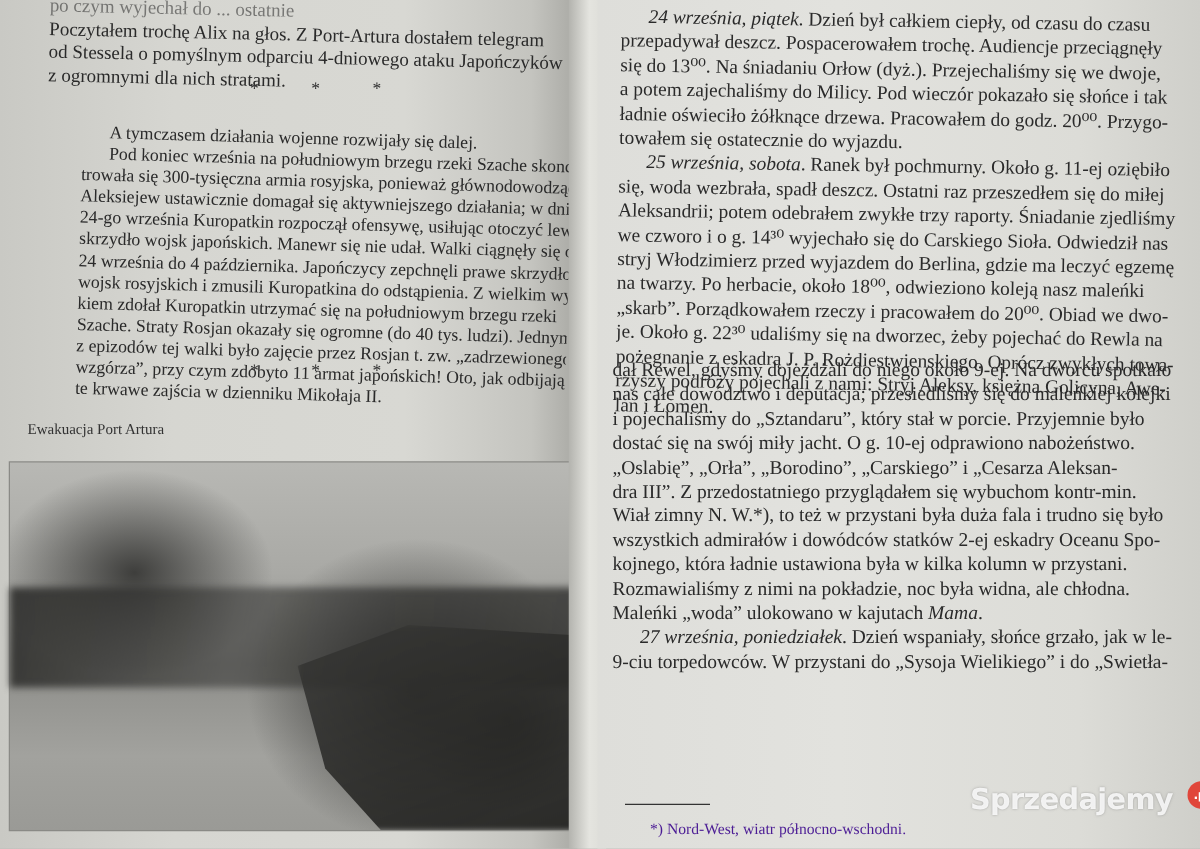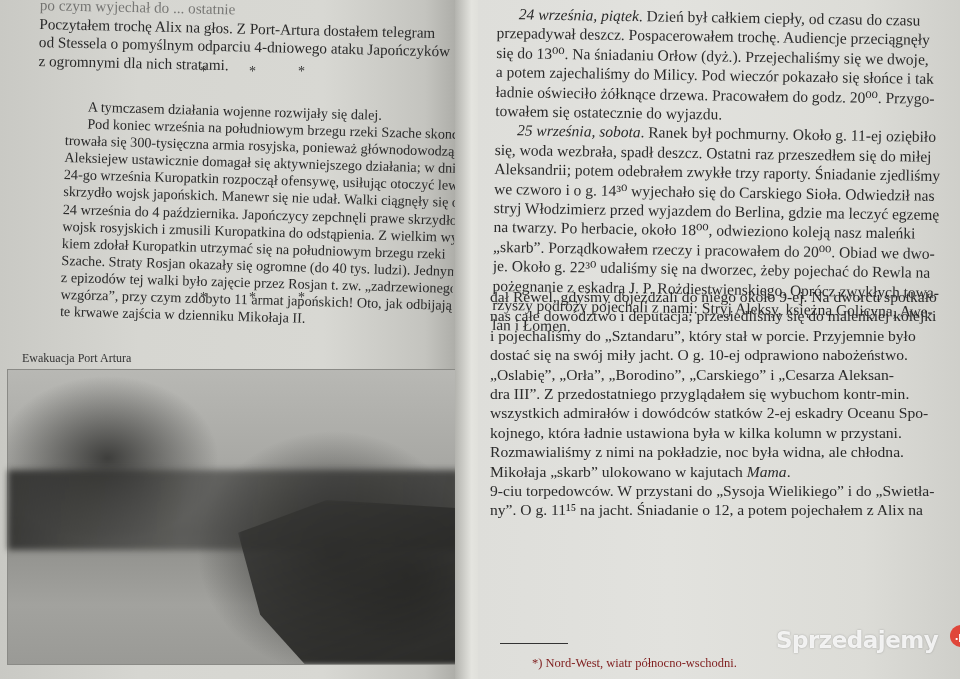--- a/index.html
+++ b/index.html
@@ -30,21 +30,21 @@
     .line { display: block; white-space: nowrap; overflow: hidden; }
     .indent { padding-left: 22px; }
     .it { font-style: italic; }
 
     
     .lp-top { position: absolute; left: 40px; top: -4px; width: 418px; transform: rotate(1.3deg); transform-origin: left top; }
     .stars { position: absolute; display: flex; gap: 42px; font-size: 14px; color: #333; }
     .stars1 { left: 200px; top: 64px; }
     .lp-mid { position: absolute; left: 66px; top: 98px; width: 392px; transform: rotate(1.6deg); transform-origin: left top; font-size: 14.2px; line-height: 17.1px; }
     .stars2 { left: 200px; top: 290px; }
-    .caption { position: absolute; left: 22px; top: 351px; font-size: 12px; color: #333; }
+    .caption { position: absolute; left: 22px; top: 336px; font-size: 12px; color: #333; }
     .photo {
       position: absolute; left: 8px; top: 370px; width: 452px; height: 294px;
       background:
         radial-gradient(ellipse 35% 40% at 22% 30%, #3e3e3c 0%, rgba(62,62,60,0) 70%),
         radial-gradient(ellipse 40% 55% at 72% 62%, #2f2f2d 0%, rgba(47,47,45,0) 75%),
         radial-gradient(ellipse 25% 35% at 88% 70%, #3a3a38 0%, rgba(58,58,56,0) 70%),
         linear-gradient(180deg, #b8b8b4 0%, #a9a9a5 30%, #8e8e8a 55%, #a2a29e 80%, #9a9a96 100%);
       box-shadow: 0 0 0 1px #8a8a86;
     }
     .photo .band {
@@ -58,21 +58,21 @@
       clip-path: polygon(0 20%, 40% 0, 100% 5%, 100% 100%, 30% 100%, 10% 70%);
       filter: blur(2px);
     }
 
     
     .rp { position: absolute; left: 497px; top: 4px; width: 462px; transform: rotate(0.9deg); transform-origin: left top; }
     .rp .text { font-size: 15.5px; line-height: 19.4px; }
     .rp2 { position: absolute; left: 490px; top: 287px; width: 468px; }
     .rp2 .text { font-size: 15.6px; line-height: 19.4px; }
     .footnote-rule { position: absolute; left: 500px; top: 643px; width: 68px; border-top: 1px solid #333; }
-    .footnote { position: absolute; left: 532px; top: 656px; font-size: 12.5px; color: #7f1d1d; }
+    .footnote { position: absolute; left: 520px; top: 656px; font-size: 12.5px; color: #4c1d95; }
 
     .watermark {
       position: absolute; left: 776px; top: 627px; display: flex; align-items: center;
       font-family: "DejaVu Sans", sans-serif; font-weight: bold; font-size: 23px;
       color: rgba(255,255,255,0.85); letter-spacing: -0.5px;
       text-shadow: 0 0 2px rgba(120,120,120,0.6);
     }
     .watermark .pl {
       display: inline-flex; align-items: center; justify-content: center;
       width: 22px; height: 22px; border-radius: 50%; background: #e0463a;
@@ -155,28 +155,29 @@
 </div>
 
 <div class="rp2">
   <div class="text">
     <span class="line">dał Rewel, gdyśmy dojeżdżali do niego około 9-ej. Na dworcu spotkało</span>
     <span class="line">nas całe dowództwo i deputacja; przesiedliśmy się do maleńkiej kolejki</span>
     <span class="line">i pojechaliśmy do „Sztandaru”, który stał w porcie. Przyjemnie było</span>
     <span class="line">dostać się na swój miły jacht. O g. 10-ej odprawiono nabożeństwo.</span>
     <span class="line">„Oslabię”, „Orła”, „Borodino”, „Carskiego” i „Cesarza Aleksan-</span>
     <span class="line">dra III”. Z przedostatniego przyglądałem się wybuchom kontr-min.</span>
+    <span class="line">Wiał zimny N. W.*), to też w przystani była duża fala i trudno się było</span>
     <span class="line">wszystkich admirałów i dowódców statków 2-ej eskadry Oceanu Spo-</span>
     <span class="line">kojnego, która ładnie ustawiona była w kilka kolumn w przystani.</span>
     <span class="line">Rozmawialiśmy z nimi na pokładzie, noc była widna, ale chłodna.</span>
-    <span class="line"><span>Mikołaja „skarb” ulokowano w kajutach </span><span class="it">Mama</span><span>.</span></span>
+    <span class="line"><span>Maleńki „woda” ulokowano w kajutach </span><span class="it">Mama</span><span>.</span></span>
   </div>
   <div class="text">
+    <span class="line indent"><span class="it">27 września, poniedziałek</span><span>. Dzień wspaniały, słońce grzało, jak w le-</span></span>
     <span class="line">9-ciu torpedowców. W przystani do „Sysoja Wielikiego” i do „Swietła-</span>
-    <span class="line">ny”. O g. 11¹⁵ na jacht. Śniadanie o 12, a potem pojechałem z Alix na</span>
   </div>
 </div>
 
 <div class="footnote-rule"></div>
 <div class="footnote">*) Nord-West, wiatr północno-wschodni.</div>
 
 <div class="watermark">
   <span>Sprzedajemy</span>
   <span class="pl">.pl</span>
 </div>

